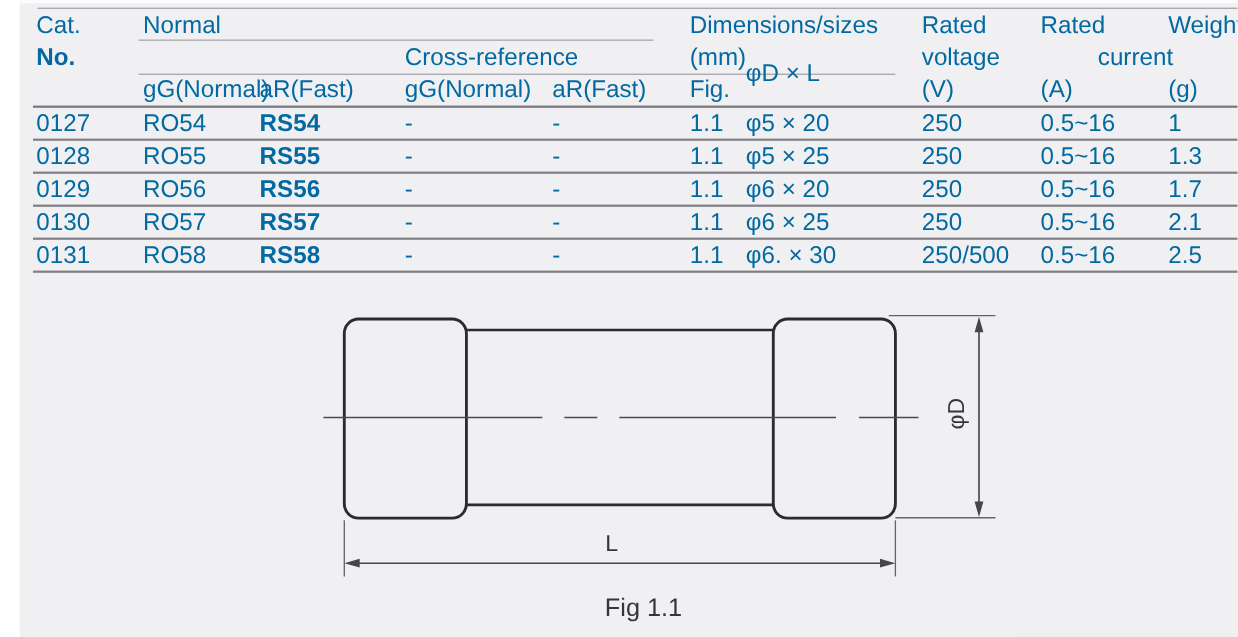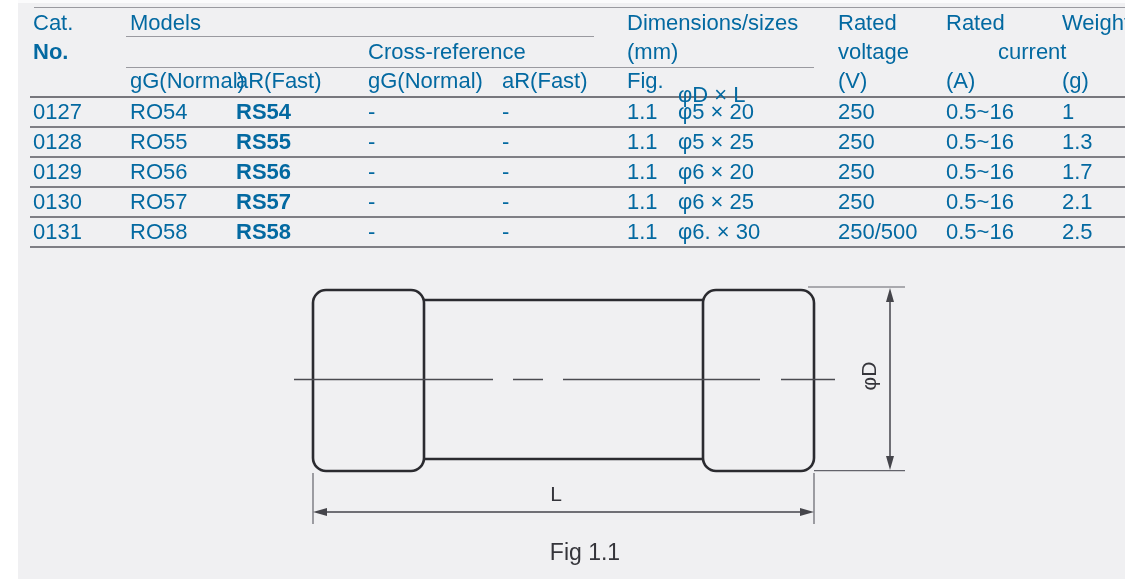--- a/index.html
+++ b/index.html
@@ -32,38 +32,38 @@
 
 <div class="canvas">
   <div class="topstrip"></div>
 
   <div class="hline" style="left:16px;top:7px;width:1101px;"></div>
   <div class="hline" style="left:108px;top:36px;width:468px;"></div>
   <div class="hline" style="left:108px;top:67px;width:688px;"></div>
   <div class="hline heavy" style="left:12px;top:96px;width:1105px;"></div>
 
   <div class="htxt" style="left:15px;top:11px;">Cat.</div>
-  <div class="htxt" style="left:112px;top:11px;">Models</div>
+  <div class="htxt" style="left:112px;top:11px;">Normal</div>
   <div class="htxt" style="left:609px;top:11px;">Dimensions/sizes</div>
   <div class="htxt" style="left:820px;top:11px;">Rated</div>
   <div class="htxt" style="left:928px;top:11px;">Rated</div>
   <div class="htxt" style="left:1044px;top:11px;">Weight</div>
 
   <div class="htxt" style="left:15px;top:40px;font-weight:bold;">No.</div>
   <div class="htxt" style="left:350px;top:40px;">Cross-reference</div>
   <div class="htxt" style="left:609px;top:40px;">(mm)</div>
   <div class="htxt" style="left:820px;top:40px;">voltage</div>
   <div class="htxt" style="left:980px;top:40px;">current</div>
 
   <div class="htxt" style="left:112px;top:69px;">gG(Normal)</div>
   <div class="htxt" style="left:218px;top:69px;">aR(Fast)</div>
   <div class="htxt" style="left:350px;top:69px;">gG(Normal)</div>
   <div class="htxt" style="left:484px;top:69px;">aR(Fast)</div>
   <div class="htxt" style="left:609px;top:69px;">Fig.</div>
-  <div class="htxt" style="left:660px;top:83px;">φD × L</div>
+  <div class="htxt" style="left:660px;top:55px;">φD × L</div>
   <div class="htxt" style="left:820px;top:69px;">(V)</div>
   <div class="htxt" style="left:928px;top:69px;">(A)</div>
   <div class="htxt" style="left:1044px;top:69px;">(g)</div>
 
   <div id="data-rows">
       <div class="trow">
         <span class="tcell c-cat">0127</span>
         <span class="tcell c-mgg">RO54</span>
         <span class="tcell c-mar">RS54</span>
         <span class="tcell c-cgg">-</span>

